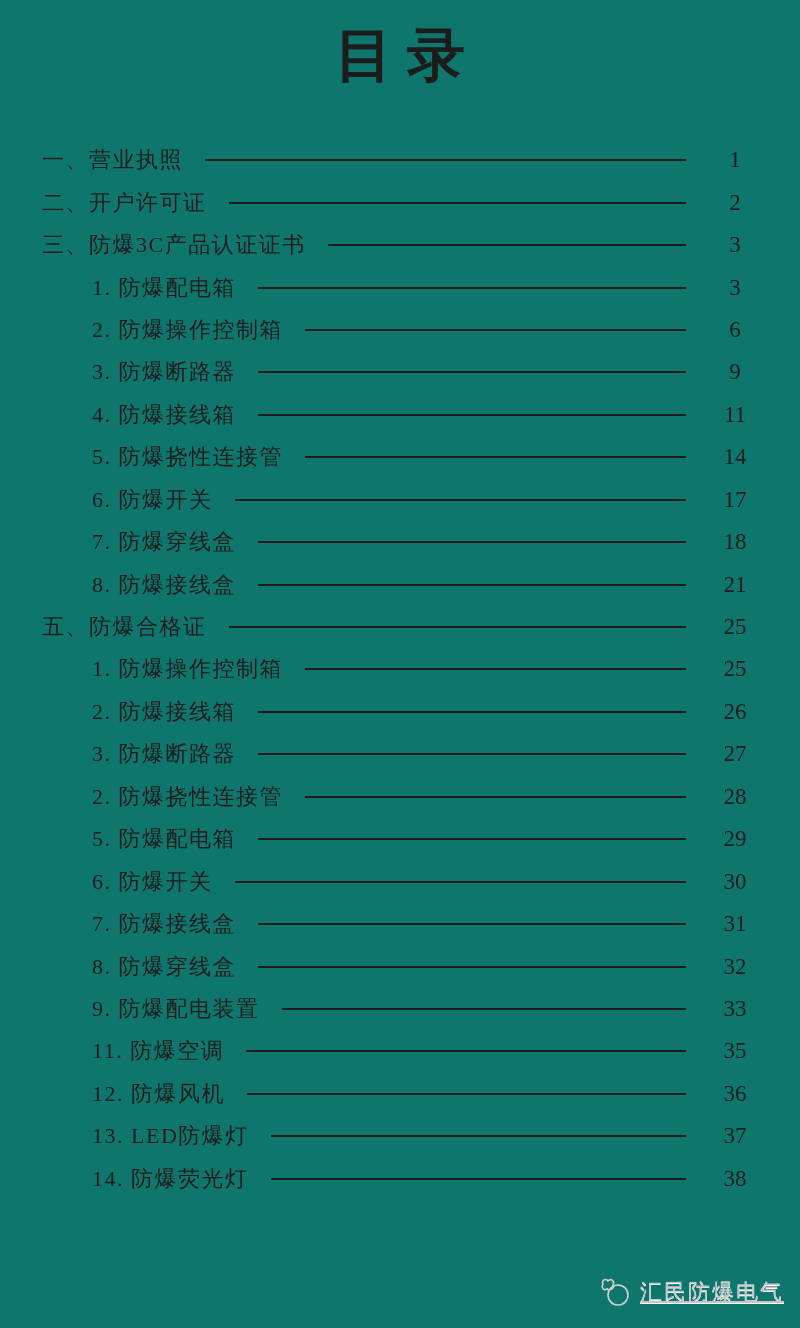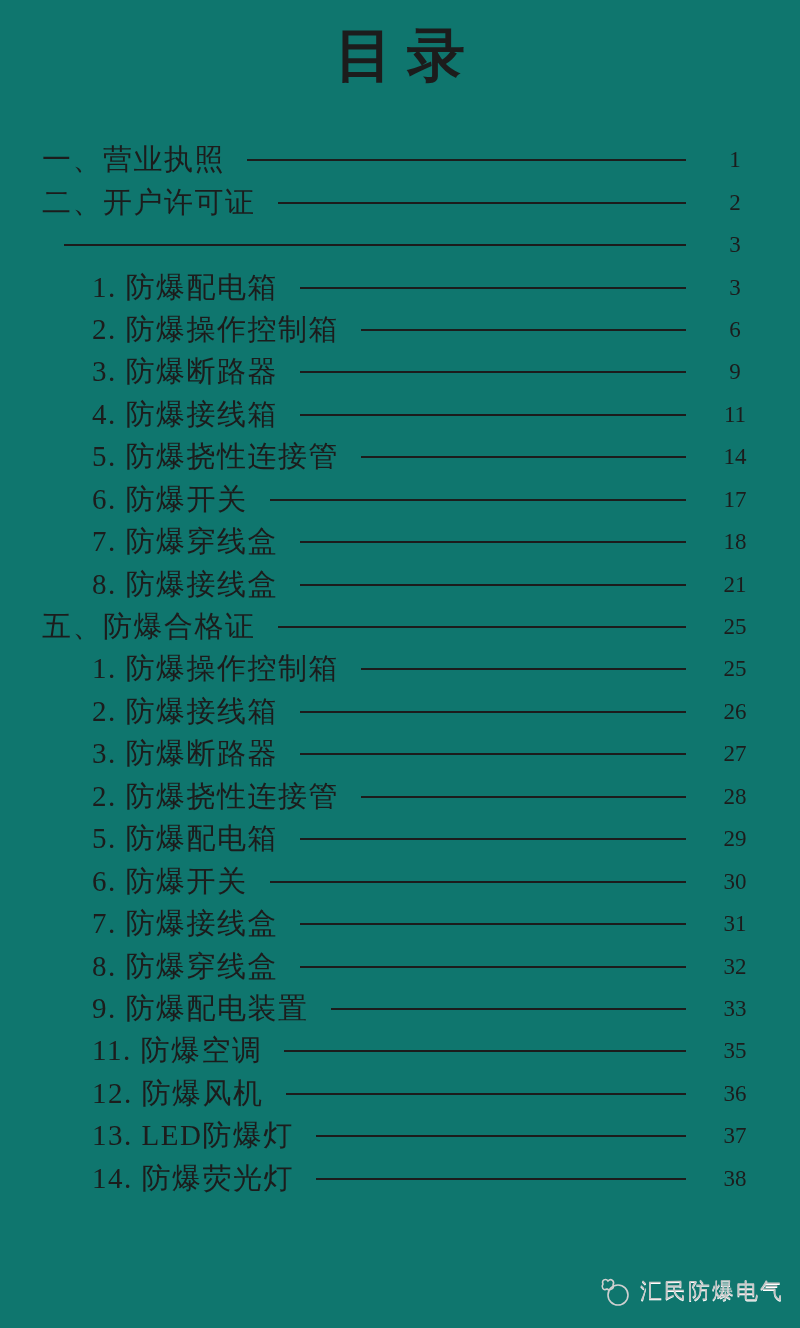--- a/index.html
+++ b/index.html
@@ -33,21 +33,21 @@
   }
   .toc-row {
     height: 42.45px;
     display: flex;
     align-items: center;
     padding-right: 34px;
   }
   .toc-row.l0 { padding-left: 42px; }
   .toc-row.l1 { padding-left: 92px; }
   .toc-label {
-    font-size: 29px;
+    font-size: 22px;
     letter-spacing: 1.5px;
     white-space: nowrap;
     flex: 0 0 auto;
   }
   .leader {
     flex: 1 1 auto;
     height: 0;
     border-top: 2.2px solid #1c1c1c;
     margin-left: 22px;
     margin-right: 18px;
@@ -58,24 +58,25 @@
     width: 62px;
     text-align: center;
     font-size: 23px;
     letter-spacing: 0;
   }
   .watermark {
     position: absolute;
     top: 1276px;
     right: 16px;
     display: flex;
-    align-items: flex-start;
+    align-items: center;
     gap: 7px;
     color: #c6c6c6;
     text-shadow: 0 1px 0 #ffffff;
+    text-decoration: underline;
   }
   .wm-text {
     font-size: 22px;
     letter-spacing: 2px;
     white-space: nowrap;
   }
   .wm-logo { display: inline-block; line-height: 0; }
 </style>
 </head>
 <body>
@@ -89,20 +90,21 @@
         <span class="toc-label">一、营业执照</span>
         <span class="leader"></span>
         <span class="page-num">1</span>
       </div>
       <div class="toc-row l0">
         <span class="toc-label">二、开户许可证</span>
         <span class="leader"></span>
         <span class="page-num">2</span>
       </div>
       <div class="toc-row l0">
+        <span class="toc-label">三、防爆3C产品认证证书</span>
         <span class="leader"></span>
         <span class="page-num">3</span>
       </div>
       <div class="toc-row l1">
         <span class="toc-label">1. 防爆配电箱</span>
         <span class="leader"></span>
         <span class="page-num">3</span>
       </div>
       <div class="toc-row l1">
         <span class="toc-label">2. 防爆操作控制箱</span>

